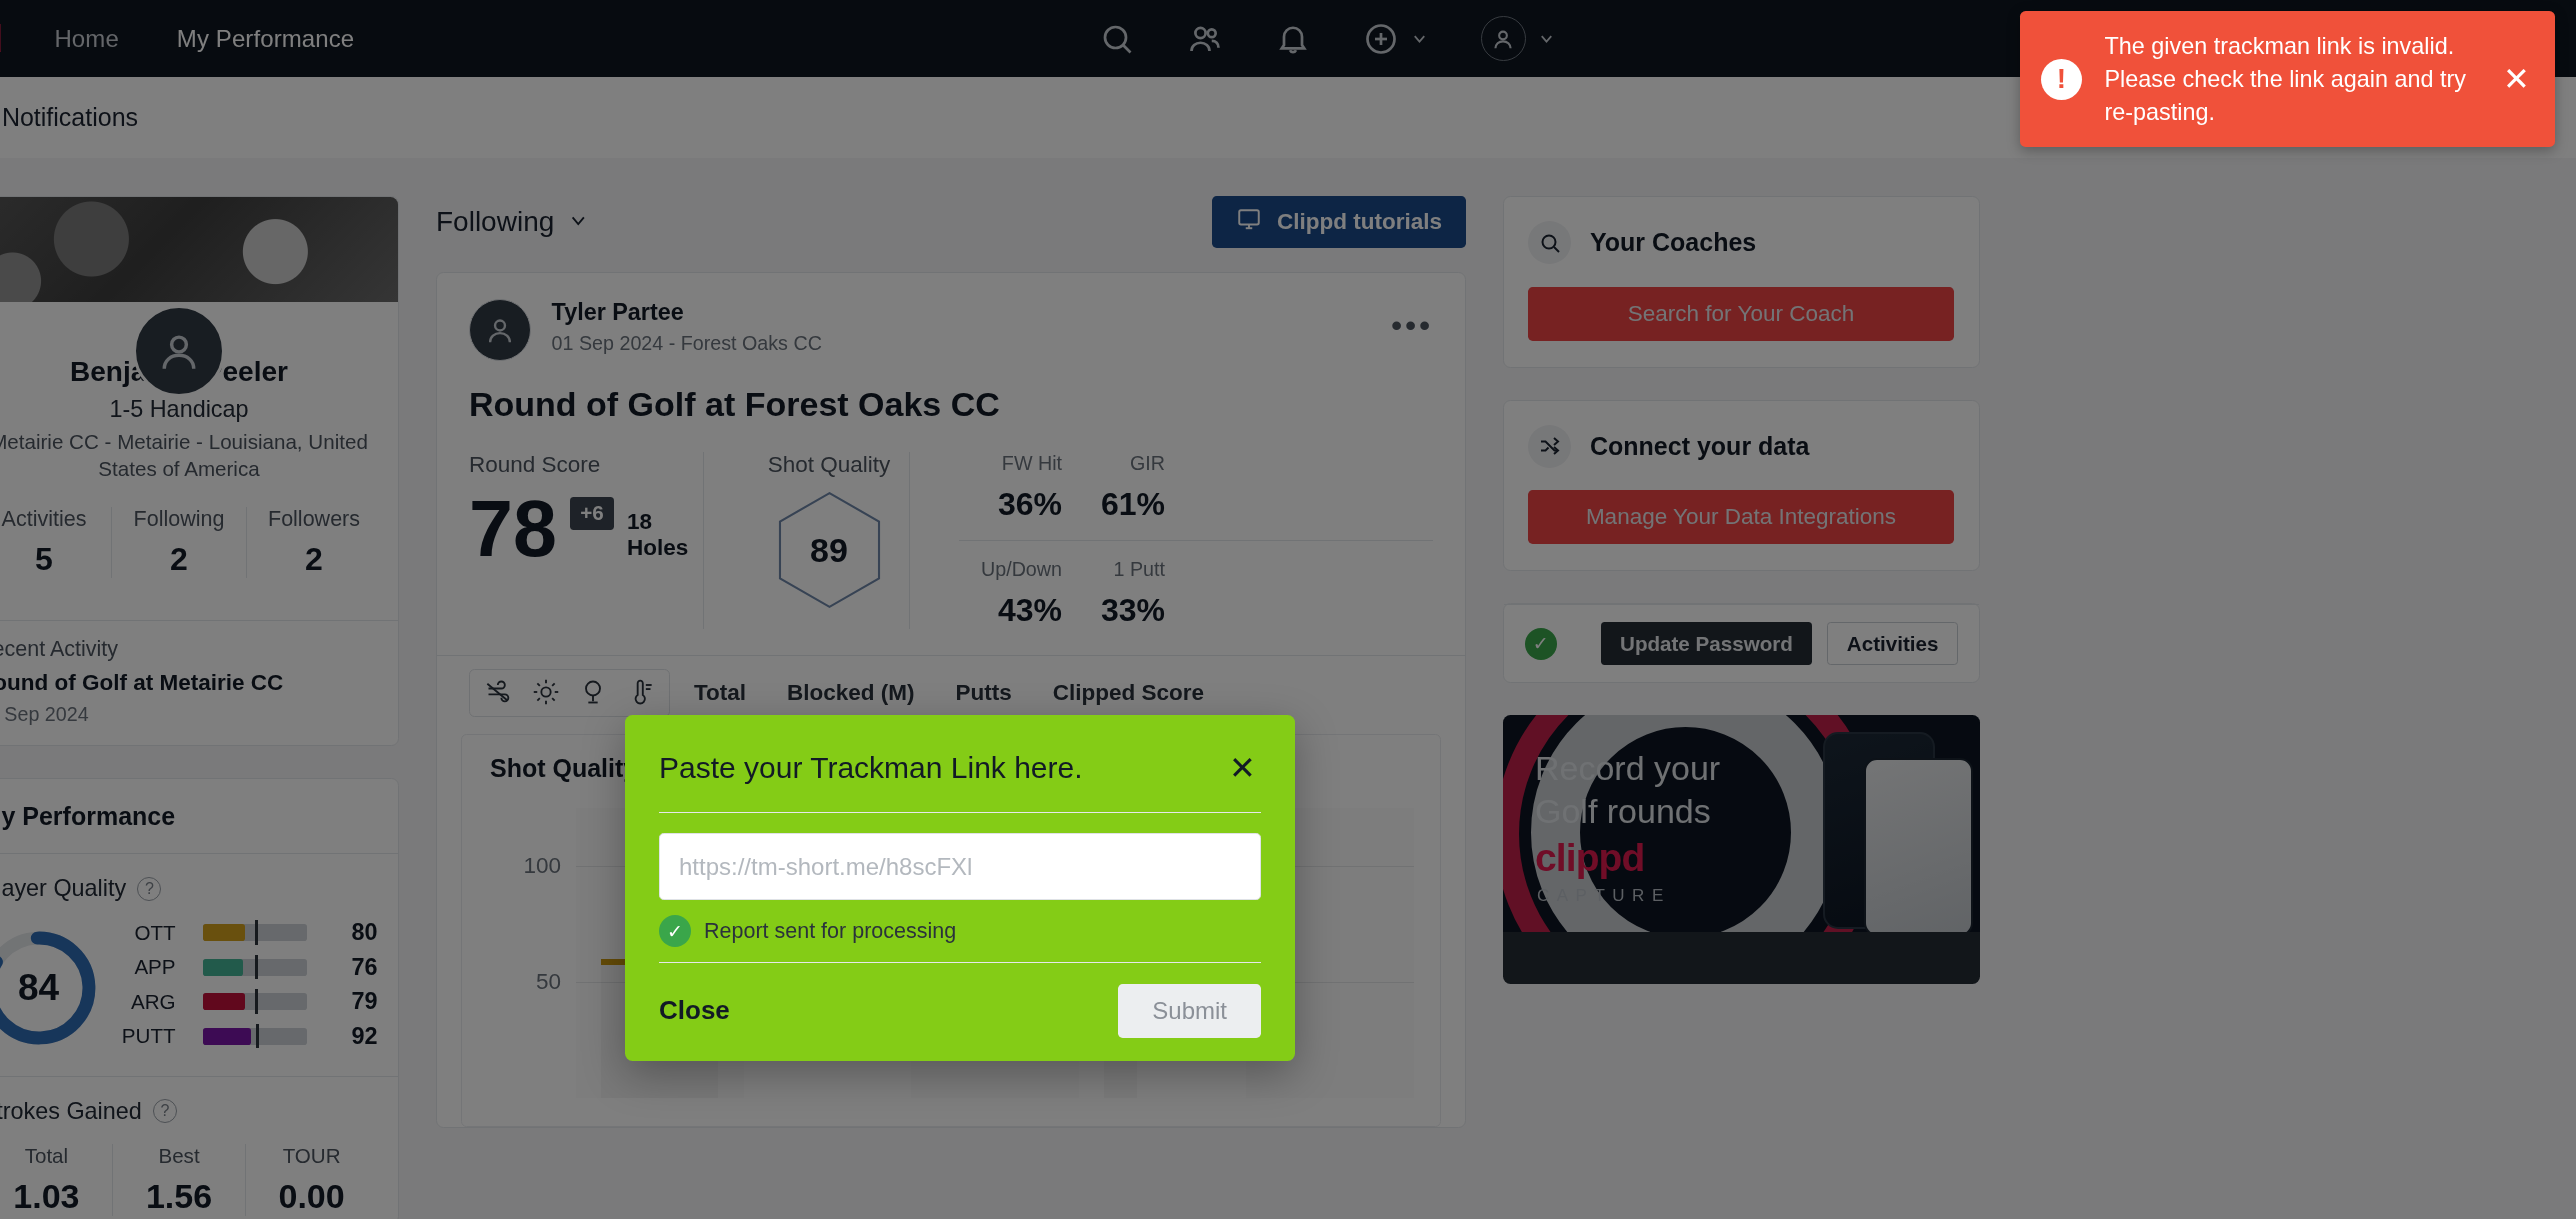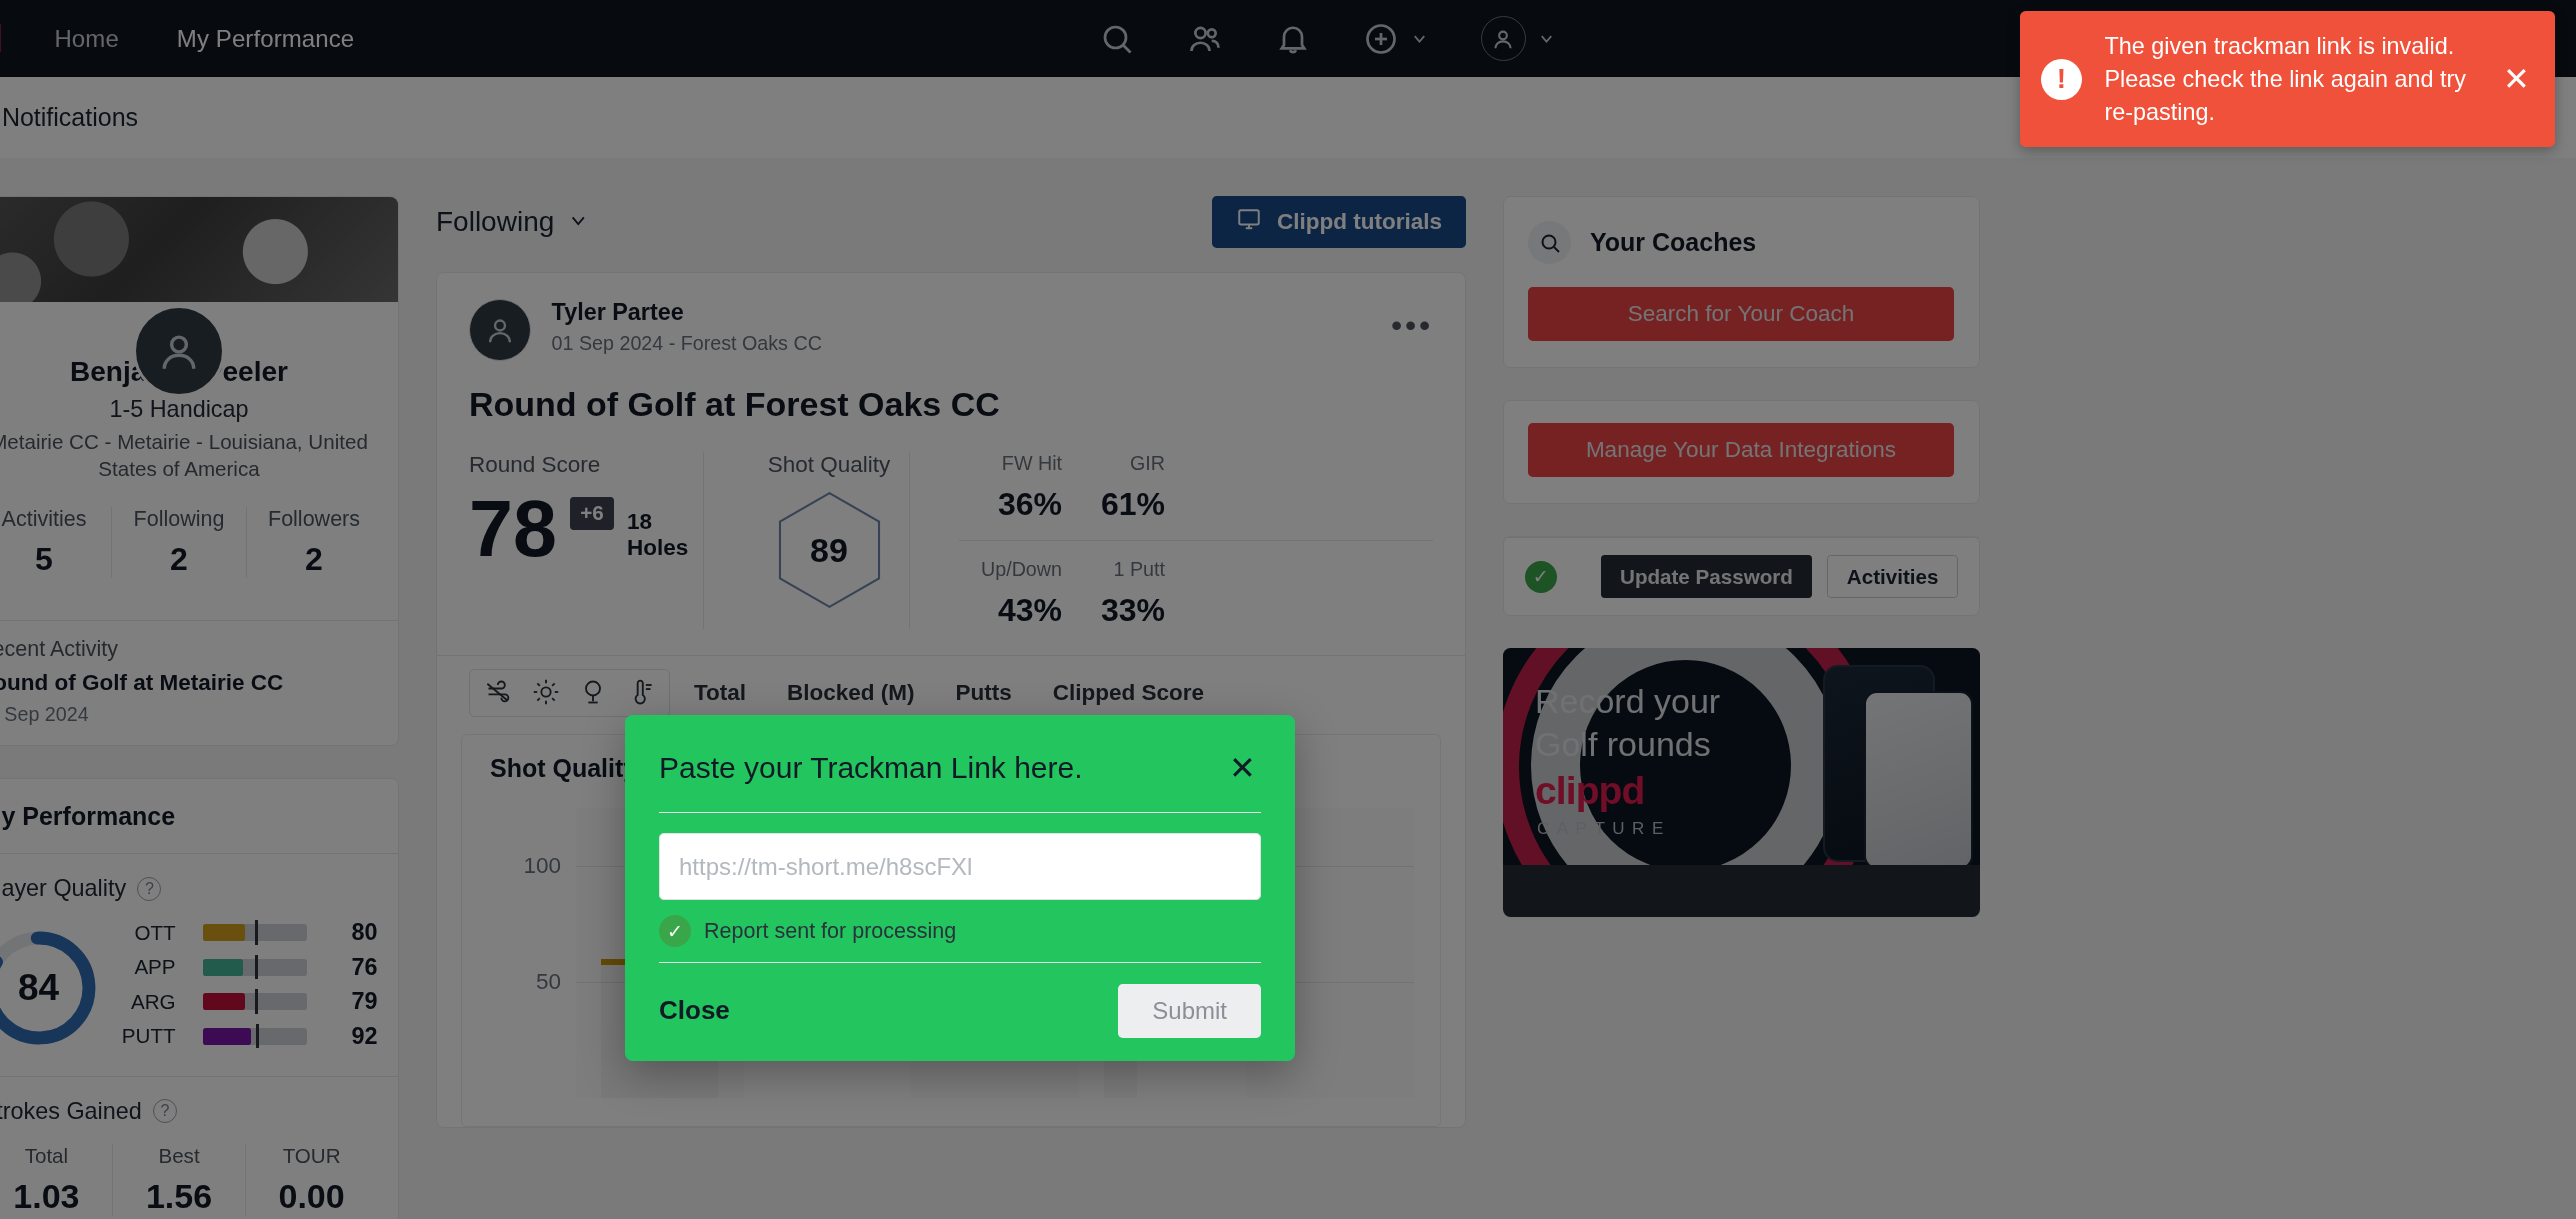--- a/index.html
+++ b/index.html
@@ -242,21 +242,21 @@
     border-radius: 13px; background: linear-gradient(160deg,#e8eaec,#c3c8cd); border: 2.8px solid #1a2430;
   }
   .promo-btn-strip { background: #252c35; height: 52px; border-radius: 0 0 7.5px 7.5px; }
 
   
   .dim { position: absolute; inset: 0; background: rgba(0,0,0,0.5); z-index: 60; }
 
   
   .modal {
     position: absolute; left: 625px; top: 715px; width: 670px; height: 346px;
-    background: #22c55e; border-radius: 7.5px; z-index: 70;
+    background: #84cc16; border-radius: 7.5px; z-index: 70;
     box-shadow: 0 13px 43px rgba(0,0,0,.3);
     display: flex; flex-direction: column;
   }
   .modal-head {
     display: flex; align-items: center; padding: 34px 34px 0;
   }
   .modal-title { font-size: 30px; color: #121a26; }
   .modal-x {
     margin-left: auto; width: 37px; height: 37px; color: #121a26;
     display: flex; align-items: center; justify-content: center; font-size: 32px; line-height: 1;
@@ -644,20 +644,31 @@
                   <circle cx="11" cy="11" r="6.5"></circle>
                   <line x1="16" y1="16" x2="21" y2="21"></line>
                 </svg>
             </span>
             <span class="rc-title">Your Coaches</span>
           </div>
           <button class="rc-btn">Search for Your Coach</button>
         </div>
 
         <div class="card">
+          <div class="rc-head">
+            <span class="rc-ico">
+              <svg viewBox="0 0 24 24" fill="none" stroke="currentColor" stroke-width="2">
+                  <polyline points="16,4 20,7.5 16,11"></polyline>
+                  <polyline points="16,13 20,16.5 16,20"></polyline>
+                  <path d="M3 7.5h4.5l9 9H20"></path>
+                  <path d="M3 16.5h4.5l3-3"></path>
+                </svg>
+            </span>
+            <span class="rc-title">Connect your data</span>
+          </div>
           <button class="rc-btn">Manage Your Data Integrations</button>
         </div>
 
         <div class="card">
           <div class="arccos-foot">
             <span class="check-badge">✓</span>
             <button class="btn-dark-sm">Update Password</button>
             <button class="btn-out-sm">Activities</button>
           </div>
         </div>

